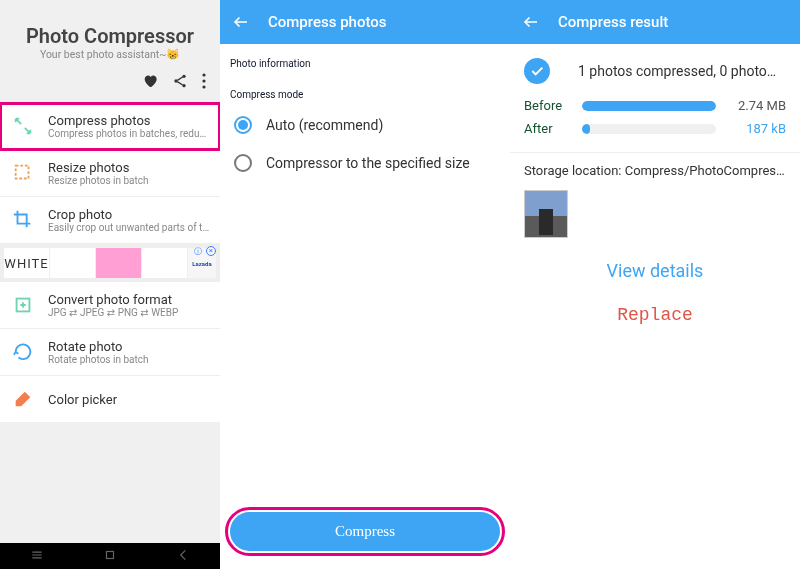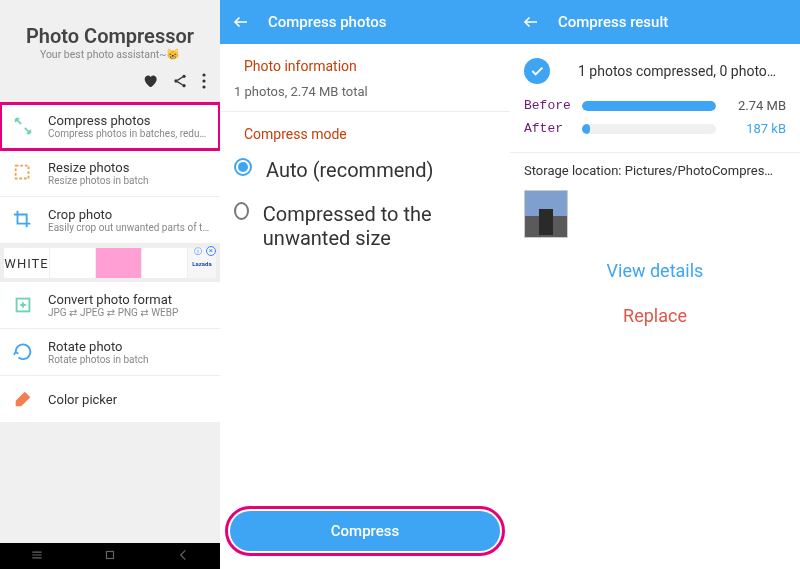--- a/index.html
+++ b/index.html
@@ -59,60 +59,60 @@
   .navbar span svg{ stroke:#666; }
   .s1-body{ position:absolute; top:0; bottom:26px; left:0; right:0; overflow:hidden; background:#f0f0f0;}
 
   
   .appbar{
     background:#3ea5f5; height:44px; display:flex; align-items:center; padding:0 12px; gap:18px;
     color:#fff;
   }
   .appbar .back{ width:18px; height:18px; display:flex; align-items:center;}
   .appbar .title{ font-size:15px; font-weight:500; }
-  .section-h{ color:#c2410c; font-size:14px; padding:14px 24px 6px; }
+  .section-h{ color:#0f172a; font-size:10px; padding:14px 10px 6px; }
   .s2-info{ font-size:13px; color:#666; padding:4px 14px 12px; border-bottom:1px solid #eee;}
-  .radio-row{ display:flex; gap:14px; padding:10px 14px; font-size:20px; color:#333;}
+  .radio-row{ display:flex; align-items:center; gap:14px; padding:10px 14px; font-size:14px; color:#333;}
   .radio{ width:18px; height:18px; border:2px solid #3ea5f5; border-radius:50%; display:flex; align-items:center; justify-content:center;}
   .radio.unchecked{ border-color:#777; }
   .radio .dot{ width:10px; height:10px; background:#3ea5f5; border-radius:50%;}
   .spacer{ flex:1; }
-  .compress-bar{ padding:8px 10px 18px; }
+  .compress-bar{ padding:8px 10px 18px;font-family:Liberation Serif, serif; }
   .compress-btn{
     background:#3ea5f5; color:#fff; text-align:center; padding:11px 0;
     border-radius:22px; font-size:15px; font-weight:500;
     outline:3px solid #e6007e; outline-offset:2px;
   }
 
   
   .s3-body{ padding:0 0; }
   .result-row{ display:flex; align-items:center; gap:28px; padding:14px 14px 10px;}
   .check{
     width:26px; height:26px; background:#3ea5f5; border-radius:50%;
     display:flex; align-items:center; justify-content:center; flex-shrink:0;
   }
   .result-text{ font-size:14px; color:#333; white-space:nowrap; overflow:hidden; text-overflow:ellipsis;}
   .bars{ padding:0 14px 12px; }
   .bar-row{ display:flex; align-items:center; gap:10px; padding:4px 0; font-size:13px;}
-  .bar-label{ width:48px; color:#701a75;font-family:Liberation Mono, monospace;}
+  .bar-label{ width:48px; color:#14532d;}
   .bar-track{ flex:1; height:10px; border-radius:5px; background:#f0f0f0; position:relative; overflow:hidden;}
   .bar-fill{ position:absolute; left:0; top:0; bottom:0; background:#3ea5f5; border-radius:5px;}
   .bar-val{ width:60px; text-align:right; color:#3ea5f5; font-size:13px;}
   .bar-val.gray{ color:#555; }
   .storage{ font-size:13px; color:#333; padding:10px 14px 6px; border-top:1px solid #eee; white-space:nowrap; overflow:hidden; text-overflow:ellipsis;}
   .thumb{
     width:44px; height:48px; margin:6px 14px 10px;
     background:linear-gradient(#7f9fcf 55%, #5a5a5a 55%);
     border:1px solid #ccc;
     position:relative;
   }
   .thumb::before{ content:""; position:absolute; left:14px; top:18px; width:14px; height:26px; background:#2a2a2a;}
   .link-row{ text-align:center; padding:12px 0; font-size:18px;}
   .link-blue{ color:#3ea5f5; }
-  .link-red{ color:#e05548; }
+  .link-red{ color:#e05548;font-family:Liberation Mono, monospace; }
 </style>
 </head>
 <body>
 
 <div class="screen screen1">
   <div class="s1-body">
     <div class="s1-header">
       <div class="s1-title">Photo Compressor</div>
       <div class="s1-sub">
         <span>Your best photo assistant~</span><span class="emoji">😸</span>
@@ -241,32 +241,31 @@
   <div class="appbar">
     <span class="back">
       <svg width="18" height="18" viewBox="0 0 24 24" fill="none">
           <path d="M20 12H4M10 6l-6 6 6 6" stroke="#fff" stroke-width="2.2"></path>
         </svg>
     </span>
     <span class="title">Compress photos</span>
   </div>
 
   <div class="section-h">Photo information</div>
-  <div class="s2-info">1 photos, 2.74 MB total</div>
 
   <div class="section-h">Compress mode</div>
   <div class="radio-row">
     <span class="radio">
         <span class="dot"></span>
       </span>
     <span>Auto (recommend)</span>
   </div>
   <div class="radio-row">
     <span class="radio unchecked"></span>
-    <span>Compressed to the unwanted size</span>
+    <span>Compressor to the specified size</span>
   </div>
 
   <div class="spacer"></div>
 
   <div class="compress-bar">
     <div class="compress-btn">
       <span>Compress</span>
     </div>
   </div>
 </div>
@@ -301,21 +300,21 @@
       </div>
       <div class="bar-row">
         <span class="bar-label">After</span>
         <span class="bar-track">
             <span class="bar-fill" style="width:6%"></span>
           </span>
         <span class="bar-val">187 kB</span>
       </div>
     </div>
 
-    <div class="storage">Storage location: Pictures/PhotoCompres…</div>
+    <div class="storage">Storage location: Compress/PhotoCompres…</div>
     <div class="thumb"></div>
 
     <div class="link-row link-blue">
       <span>View details</span>
     </div>
     <div class="link-row link-red">
       <span>Replace</span>
     </div>
   </div>
 </div>

